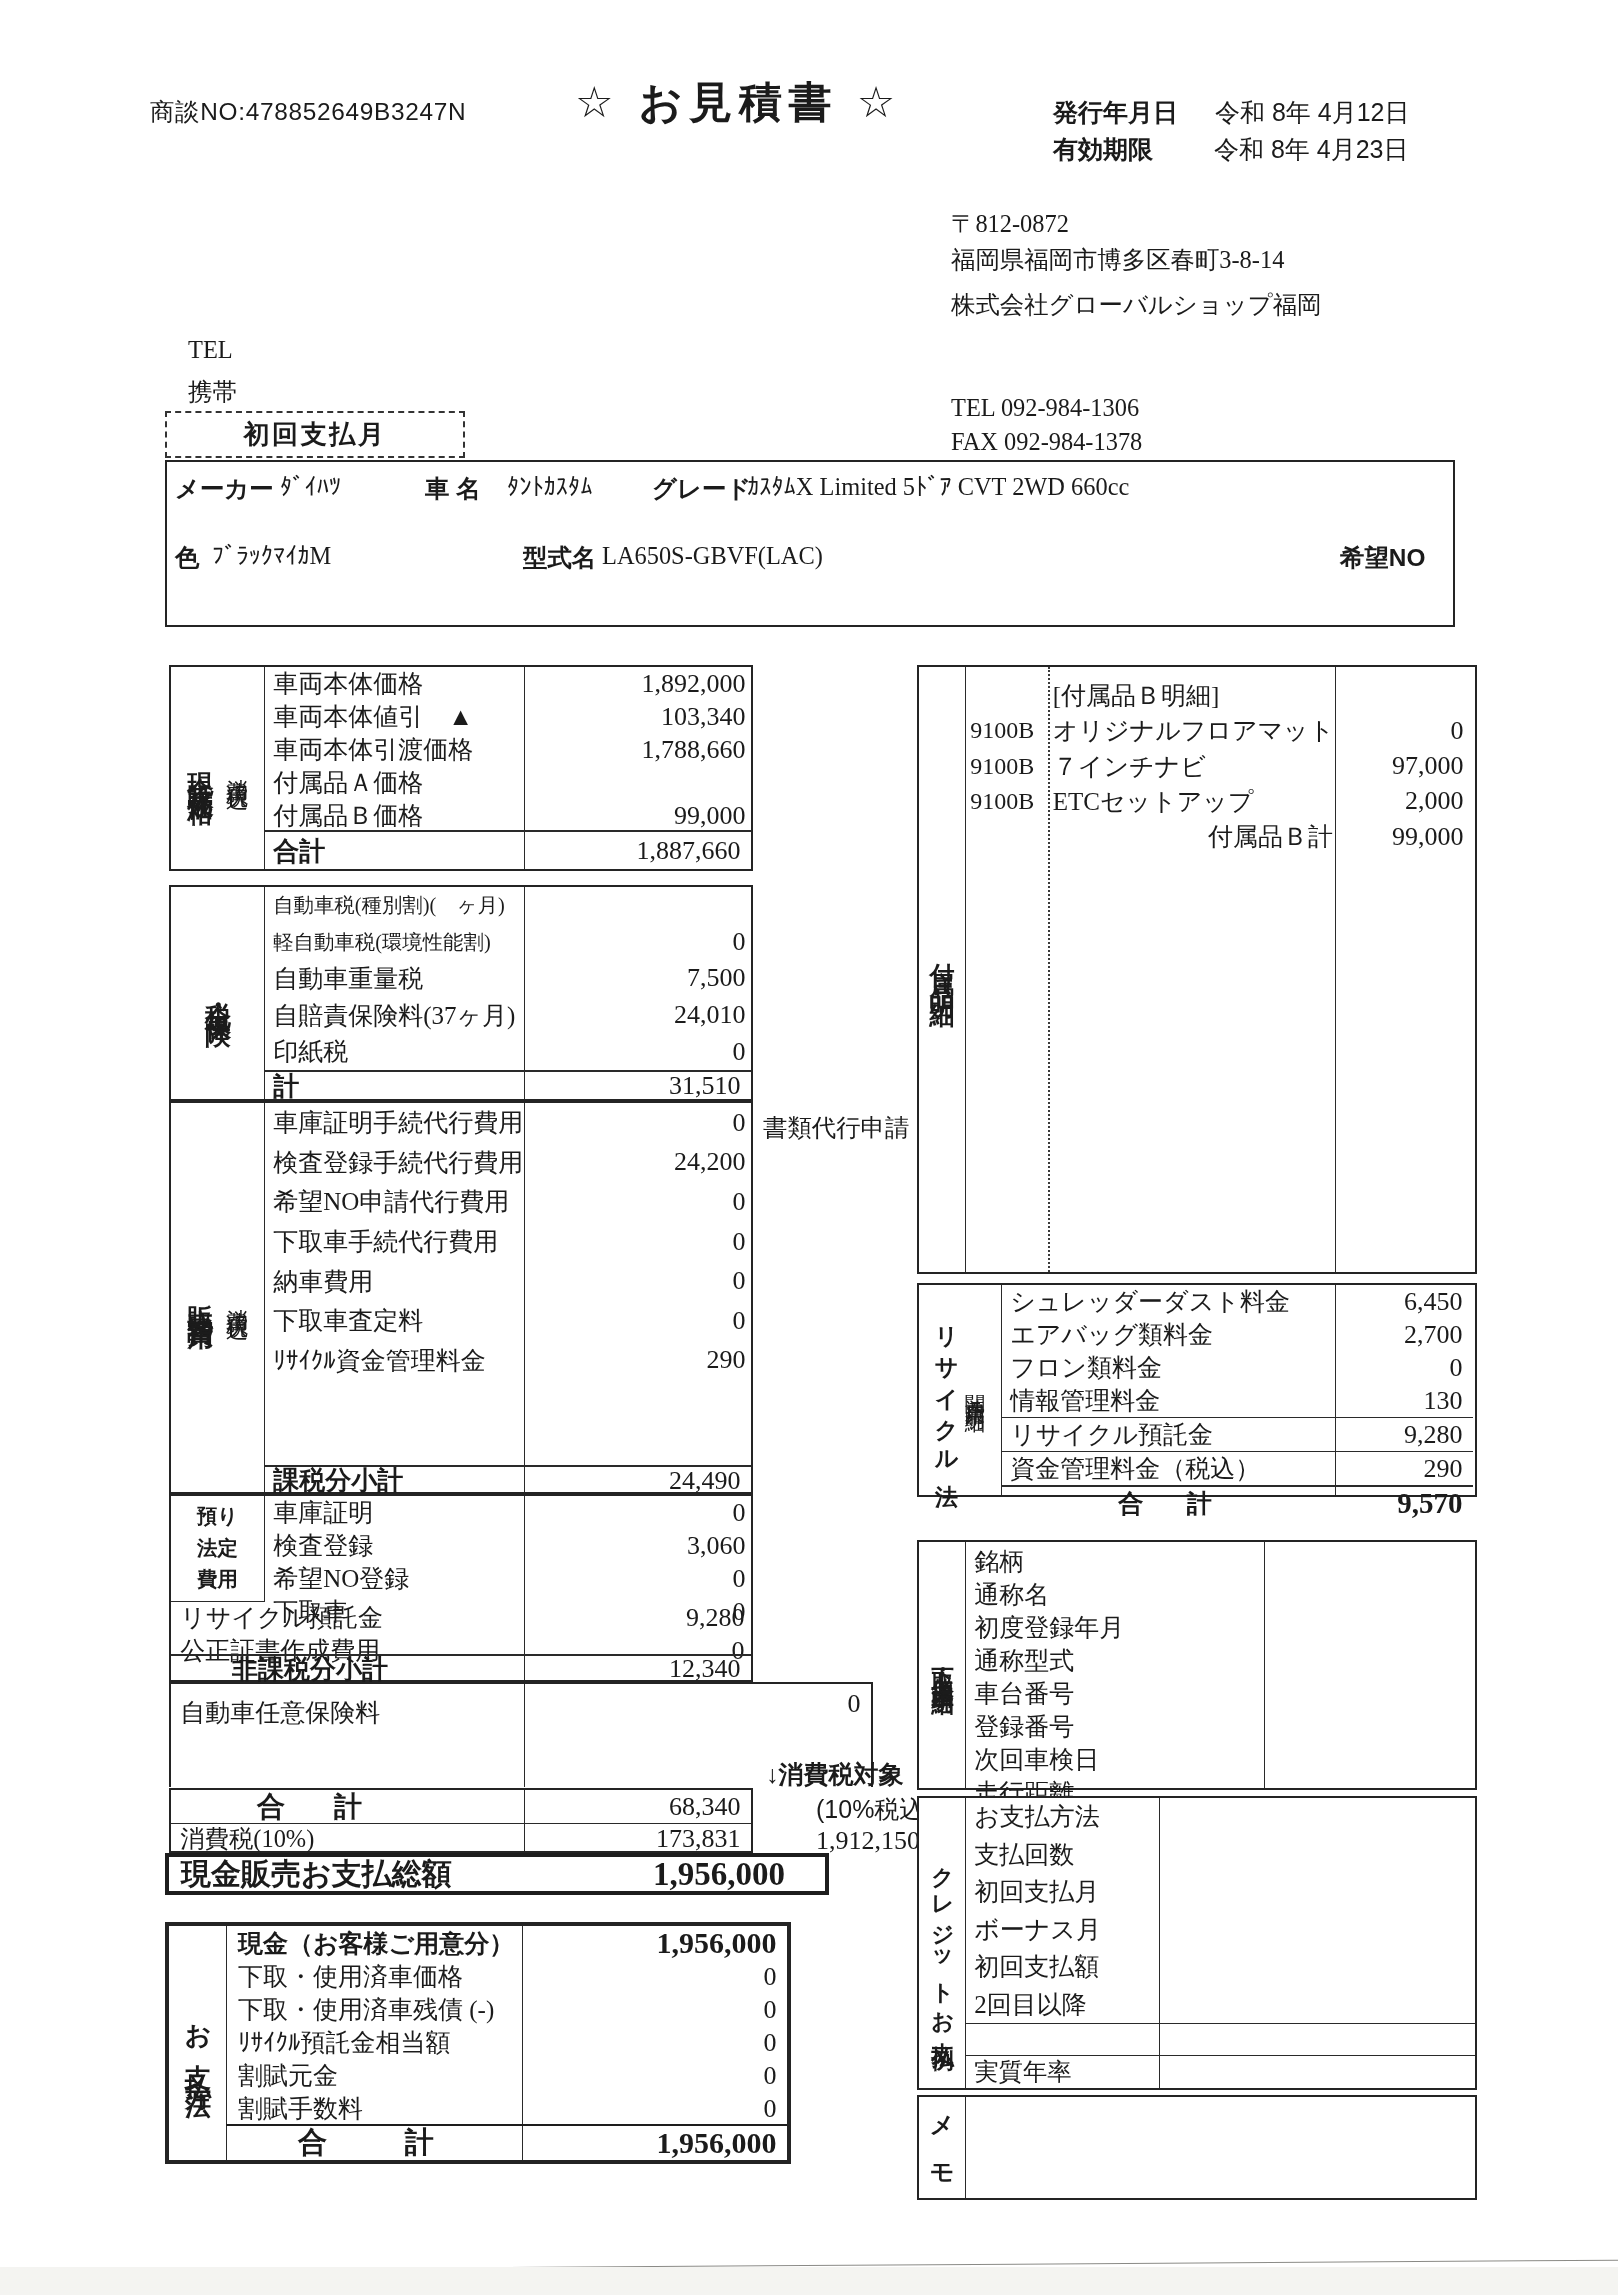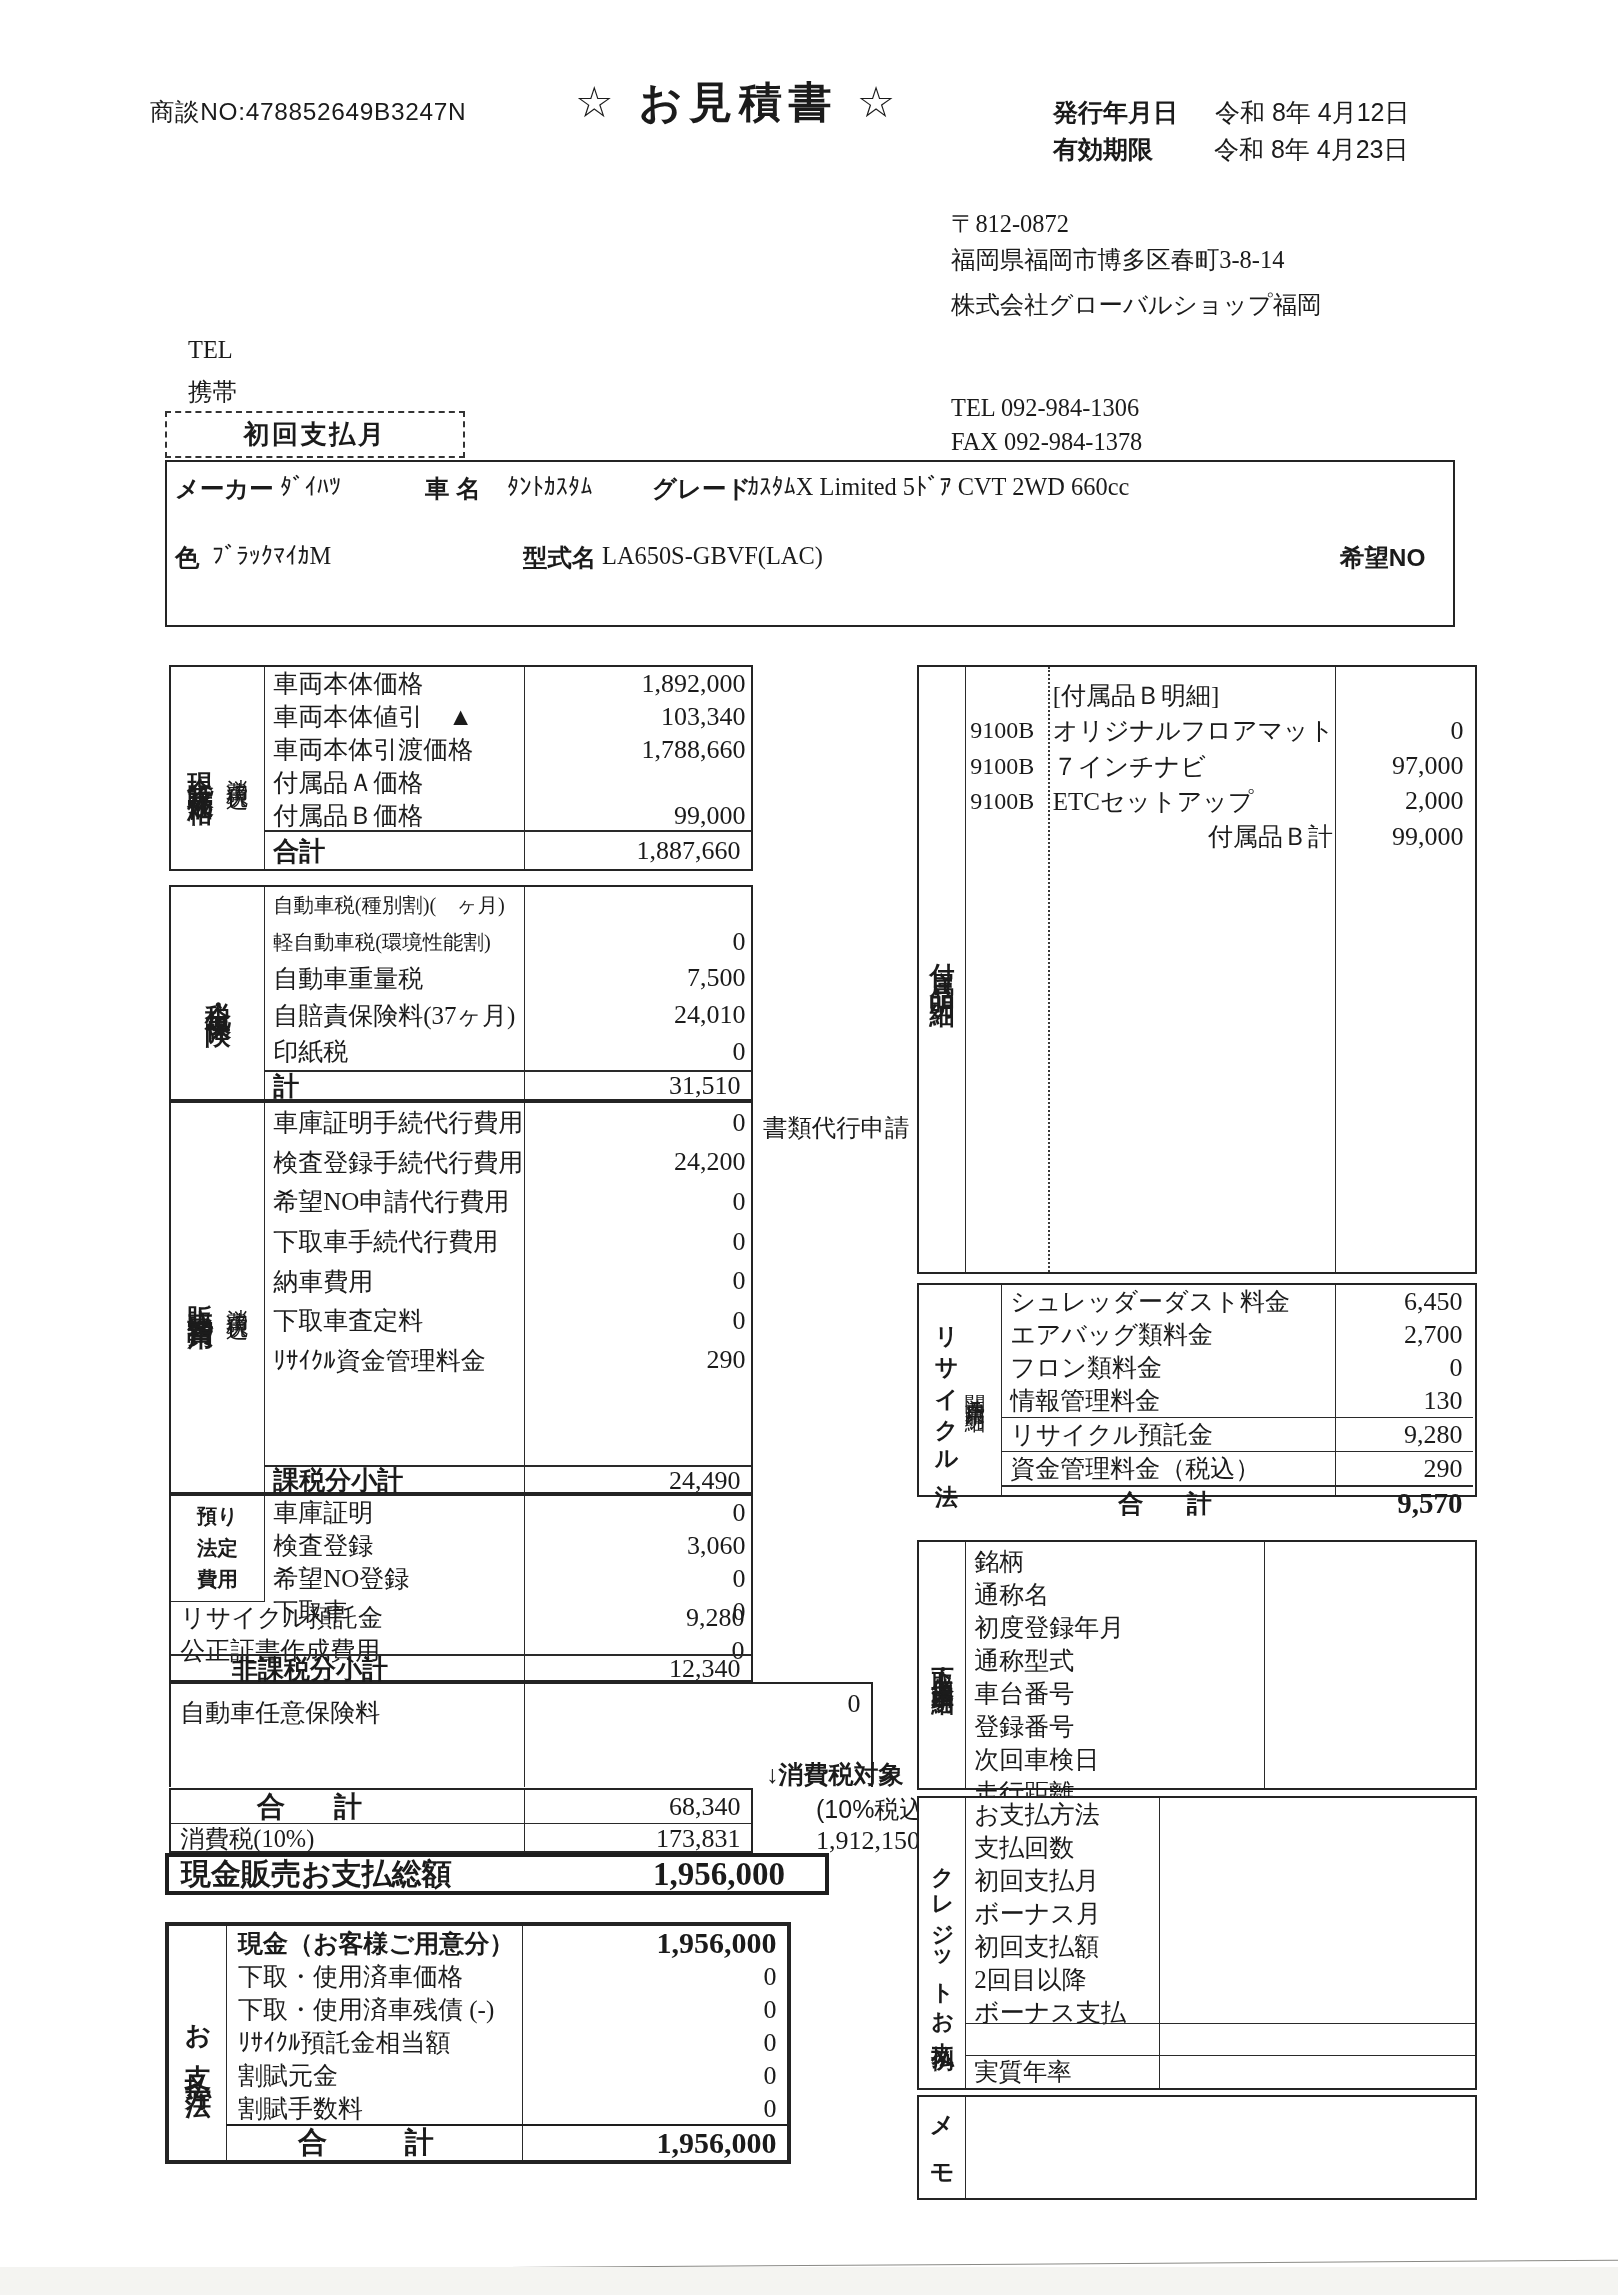--- a/index.html
+++ b/index.html
@@ -454,24 +454,20 @@
           <span class="tvalue"></span>
         </div>
         <div class="trow">
           <span class="tlabel">初回支払額</span>
           <span class="tvalue"></span>
         </div>
         <div class="trow">
           <span class="tlabel">2回目以降</span>
           <span class="tvalue"></span>
         </div>
-        <div class="trow">
-          <span class="tlabel">ボーナス支払</span>
-          <span class="tvalue"></span>
-        </div>
       </div>
     <div class="hl" style="left:46px;right:0;top:225px;"></div>
     <div class="hl" style="left:46px;right:0;top:257px;"></div>
     <div class="totrow" style="top:258px;height:32px;left:46px;">
       <span class="tlabel" style="font-size:24.4px;">実質年率</span>
     </div>
   </div>
 
   <div class="tbl" style="left:917px;top:2095px;width:560px;height:105px;border-width:2.6px;">
     <div class="vl" style="left:46px;"></div>

